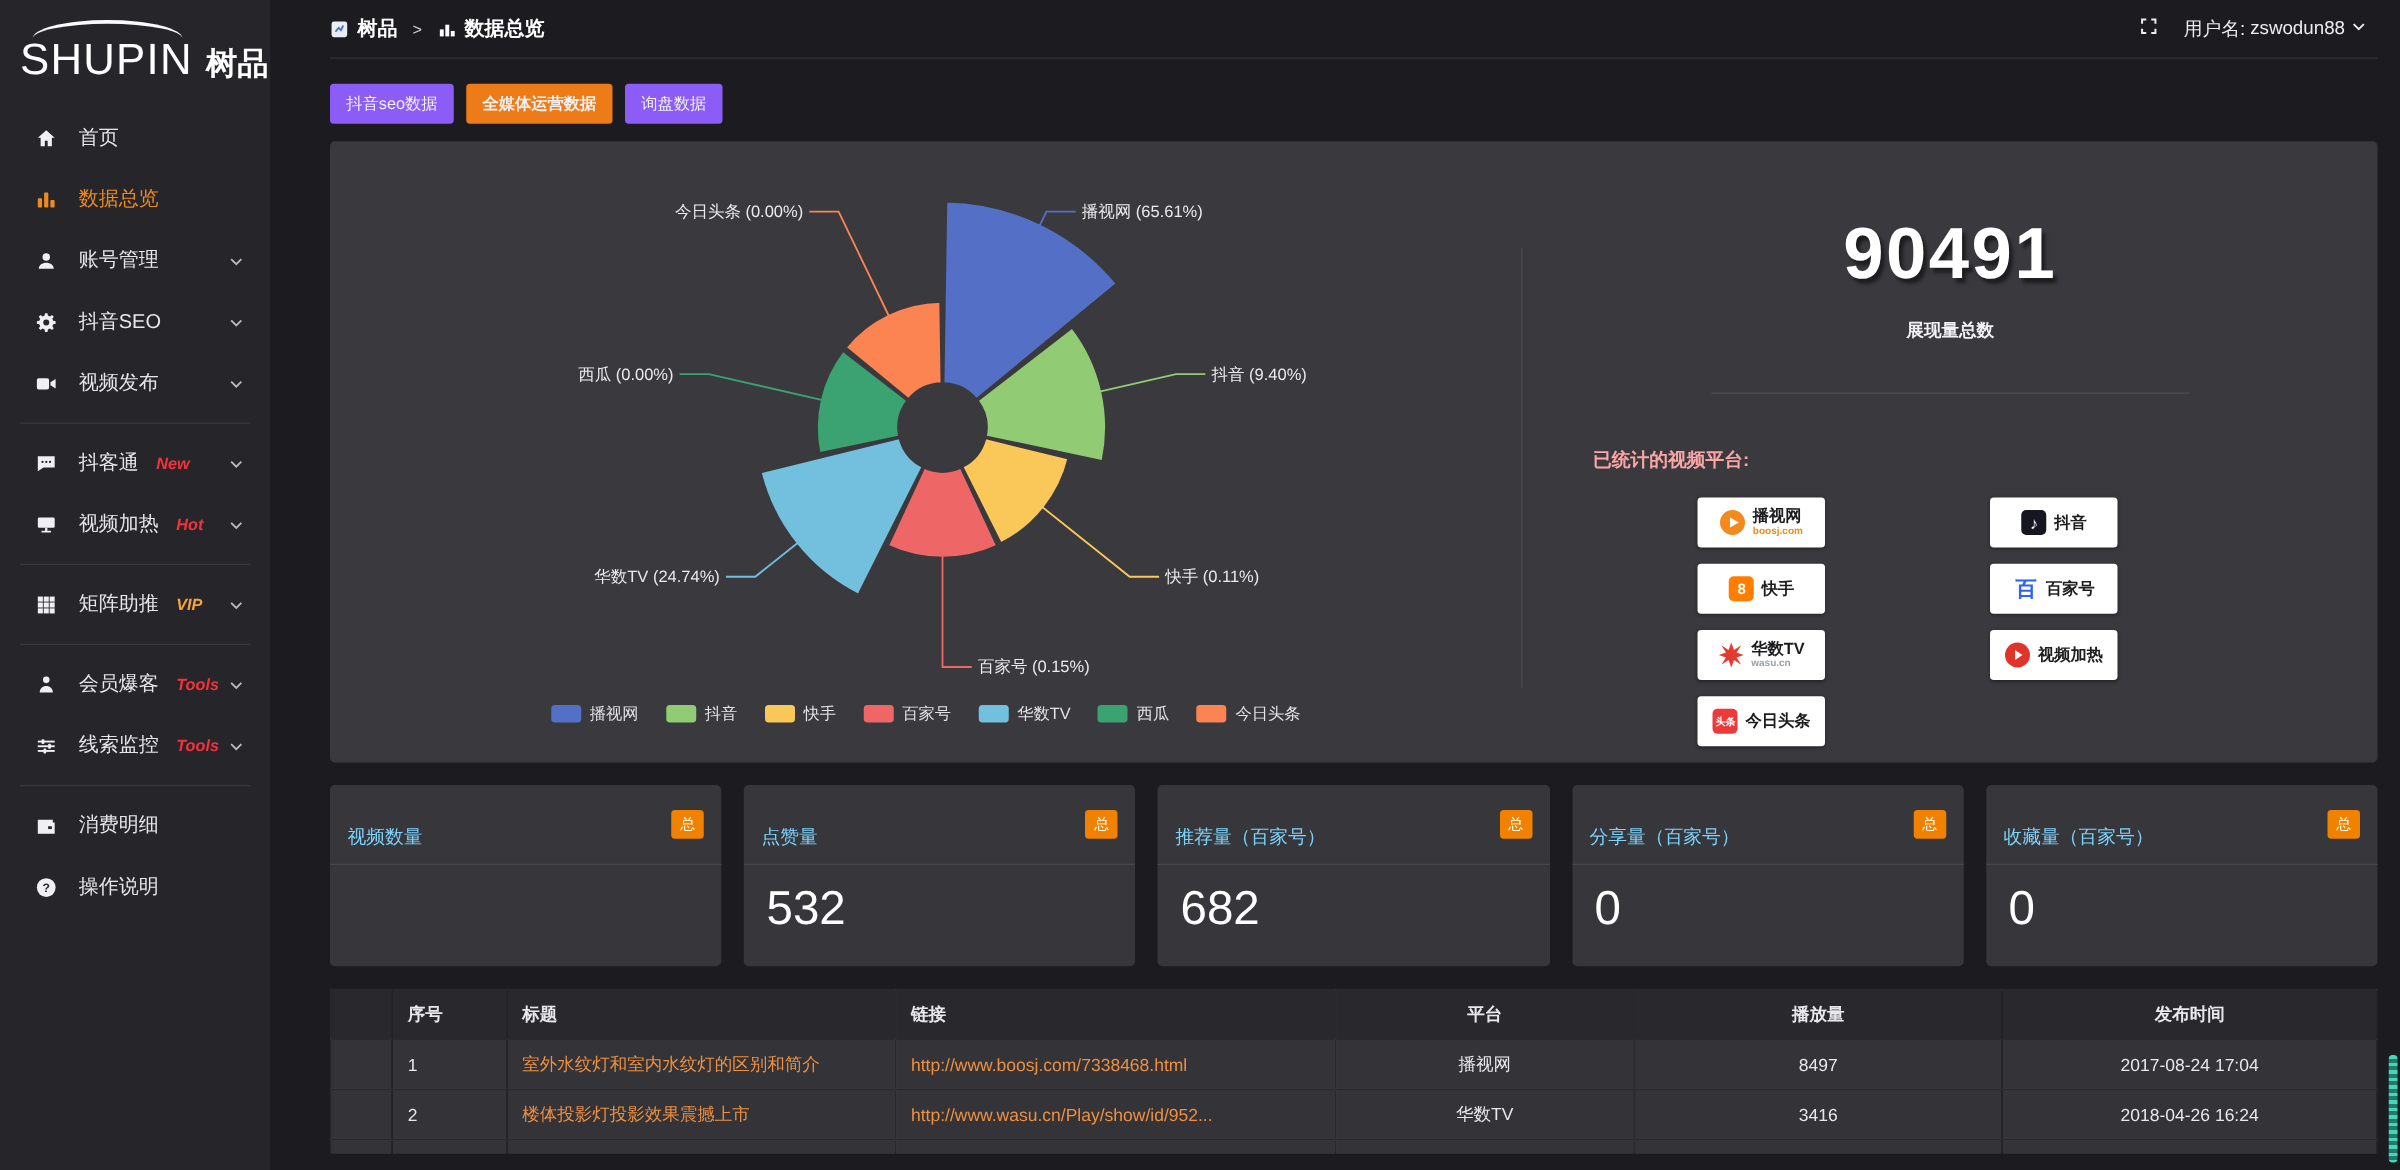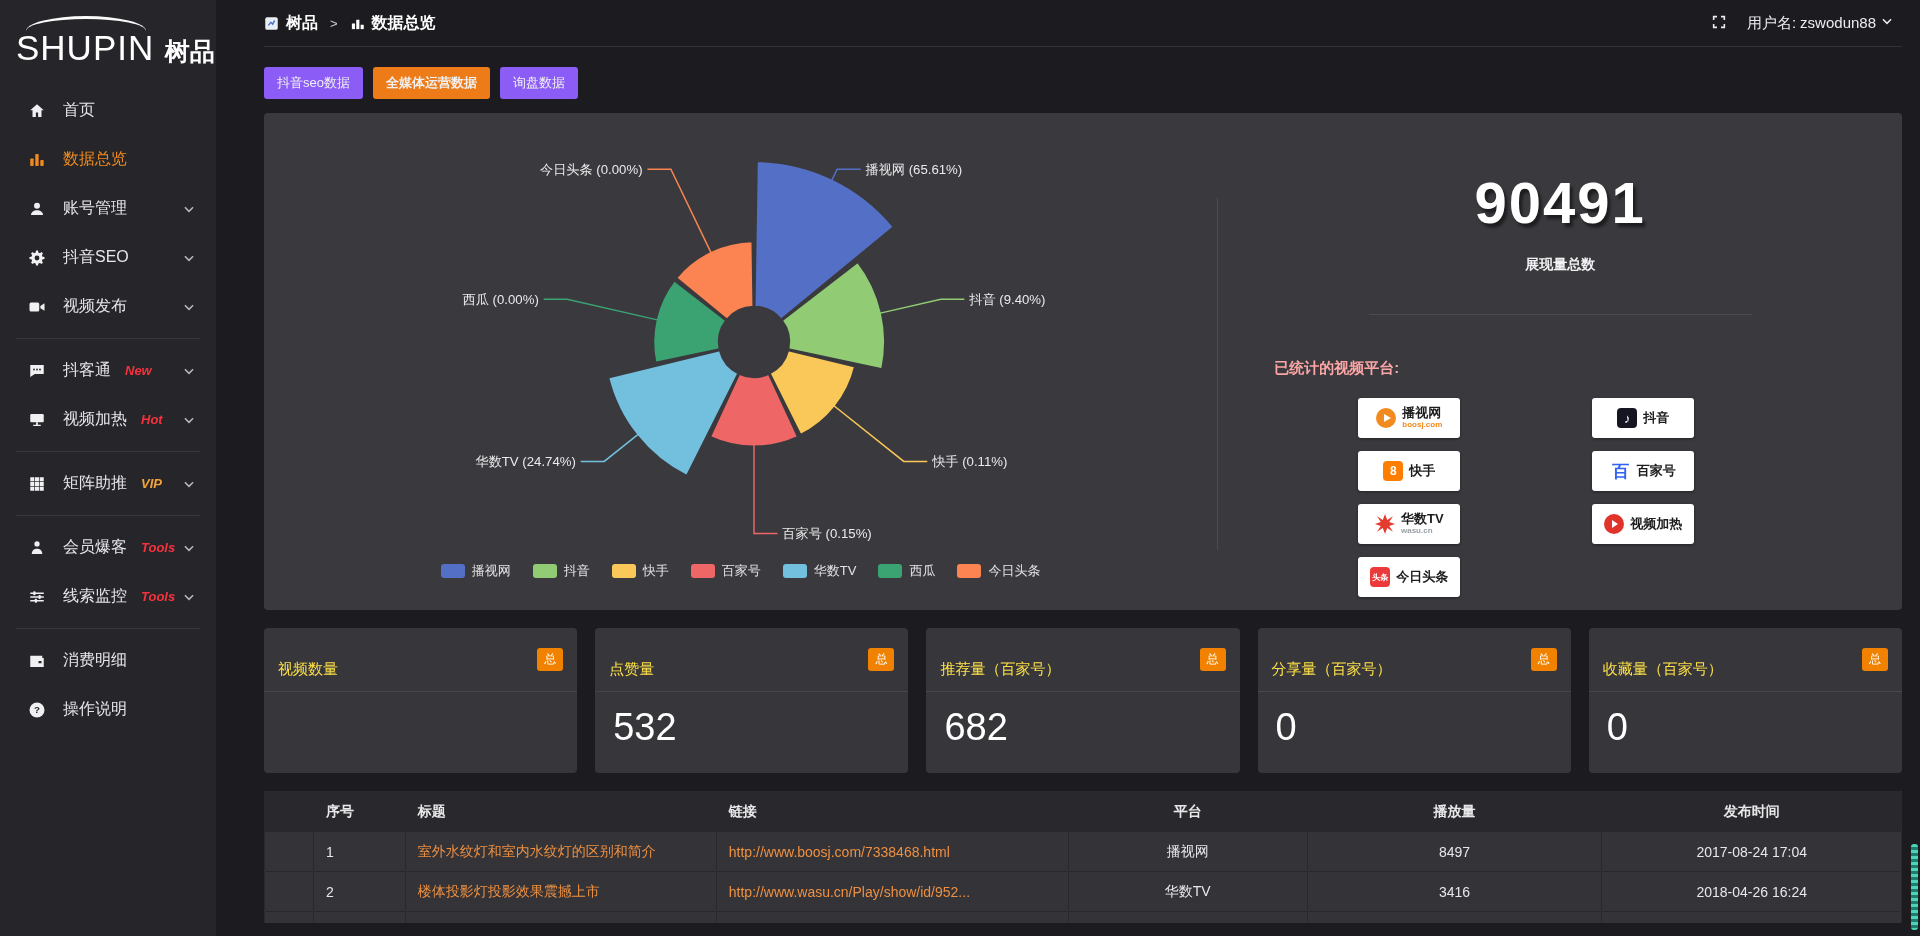--- a/index.html
+++ b/index.html
@@ -69,21 +69,21 @@
   .bname { font-size:13px; font-weight:700; color:#1d1d1f; white-space:nowrap; }
   .bsub  { font-size:8px; font-weight:700; }
   .toutiao-ic { font-size:8px; line-height:9px; font-weight:700; color:#fff;
                 word-break:break-all; text-align:center; }
 
   
   .cards { display:flex; gap:18px; margin-top:18px; }
   .card { flex:1; background:#37373b; border-radius:4px; }
   .card-head { display:flex; align-items:center; justify-content:space-between;
                padding:12px 14px; border-bottom:1px solid #46464b; }
-  .card-label { font-size:15px; color:#fde047;margin-top:20px; }
+  .card-label { font-size:15px; color:#7dd3fc;margin-top:20px; }
   .card-badge { background:var(--badge); color:#fff; font-size:12px; padding:3px 7px;
                 border-radius:3px; cursor:pointer; }
   .card-value { padding:14px 18px 24px; font-size:38px; color:#fff; }
 
   
   .table-wrap { margin-top:18px; }
   table { width:100%; border-collapse:collapse; table-layout:fixed; }
   th,td { border:1px solid rgba(255,255,255,.06); height:40px; font-size:14px; overflow:hidden;
           white-space:nowrap; text-overflow:ellipsis; }
   thead th { background:#29292d; color:#e8e8ea; font-weight:700; text-align:left; padding:0 12px; }

